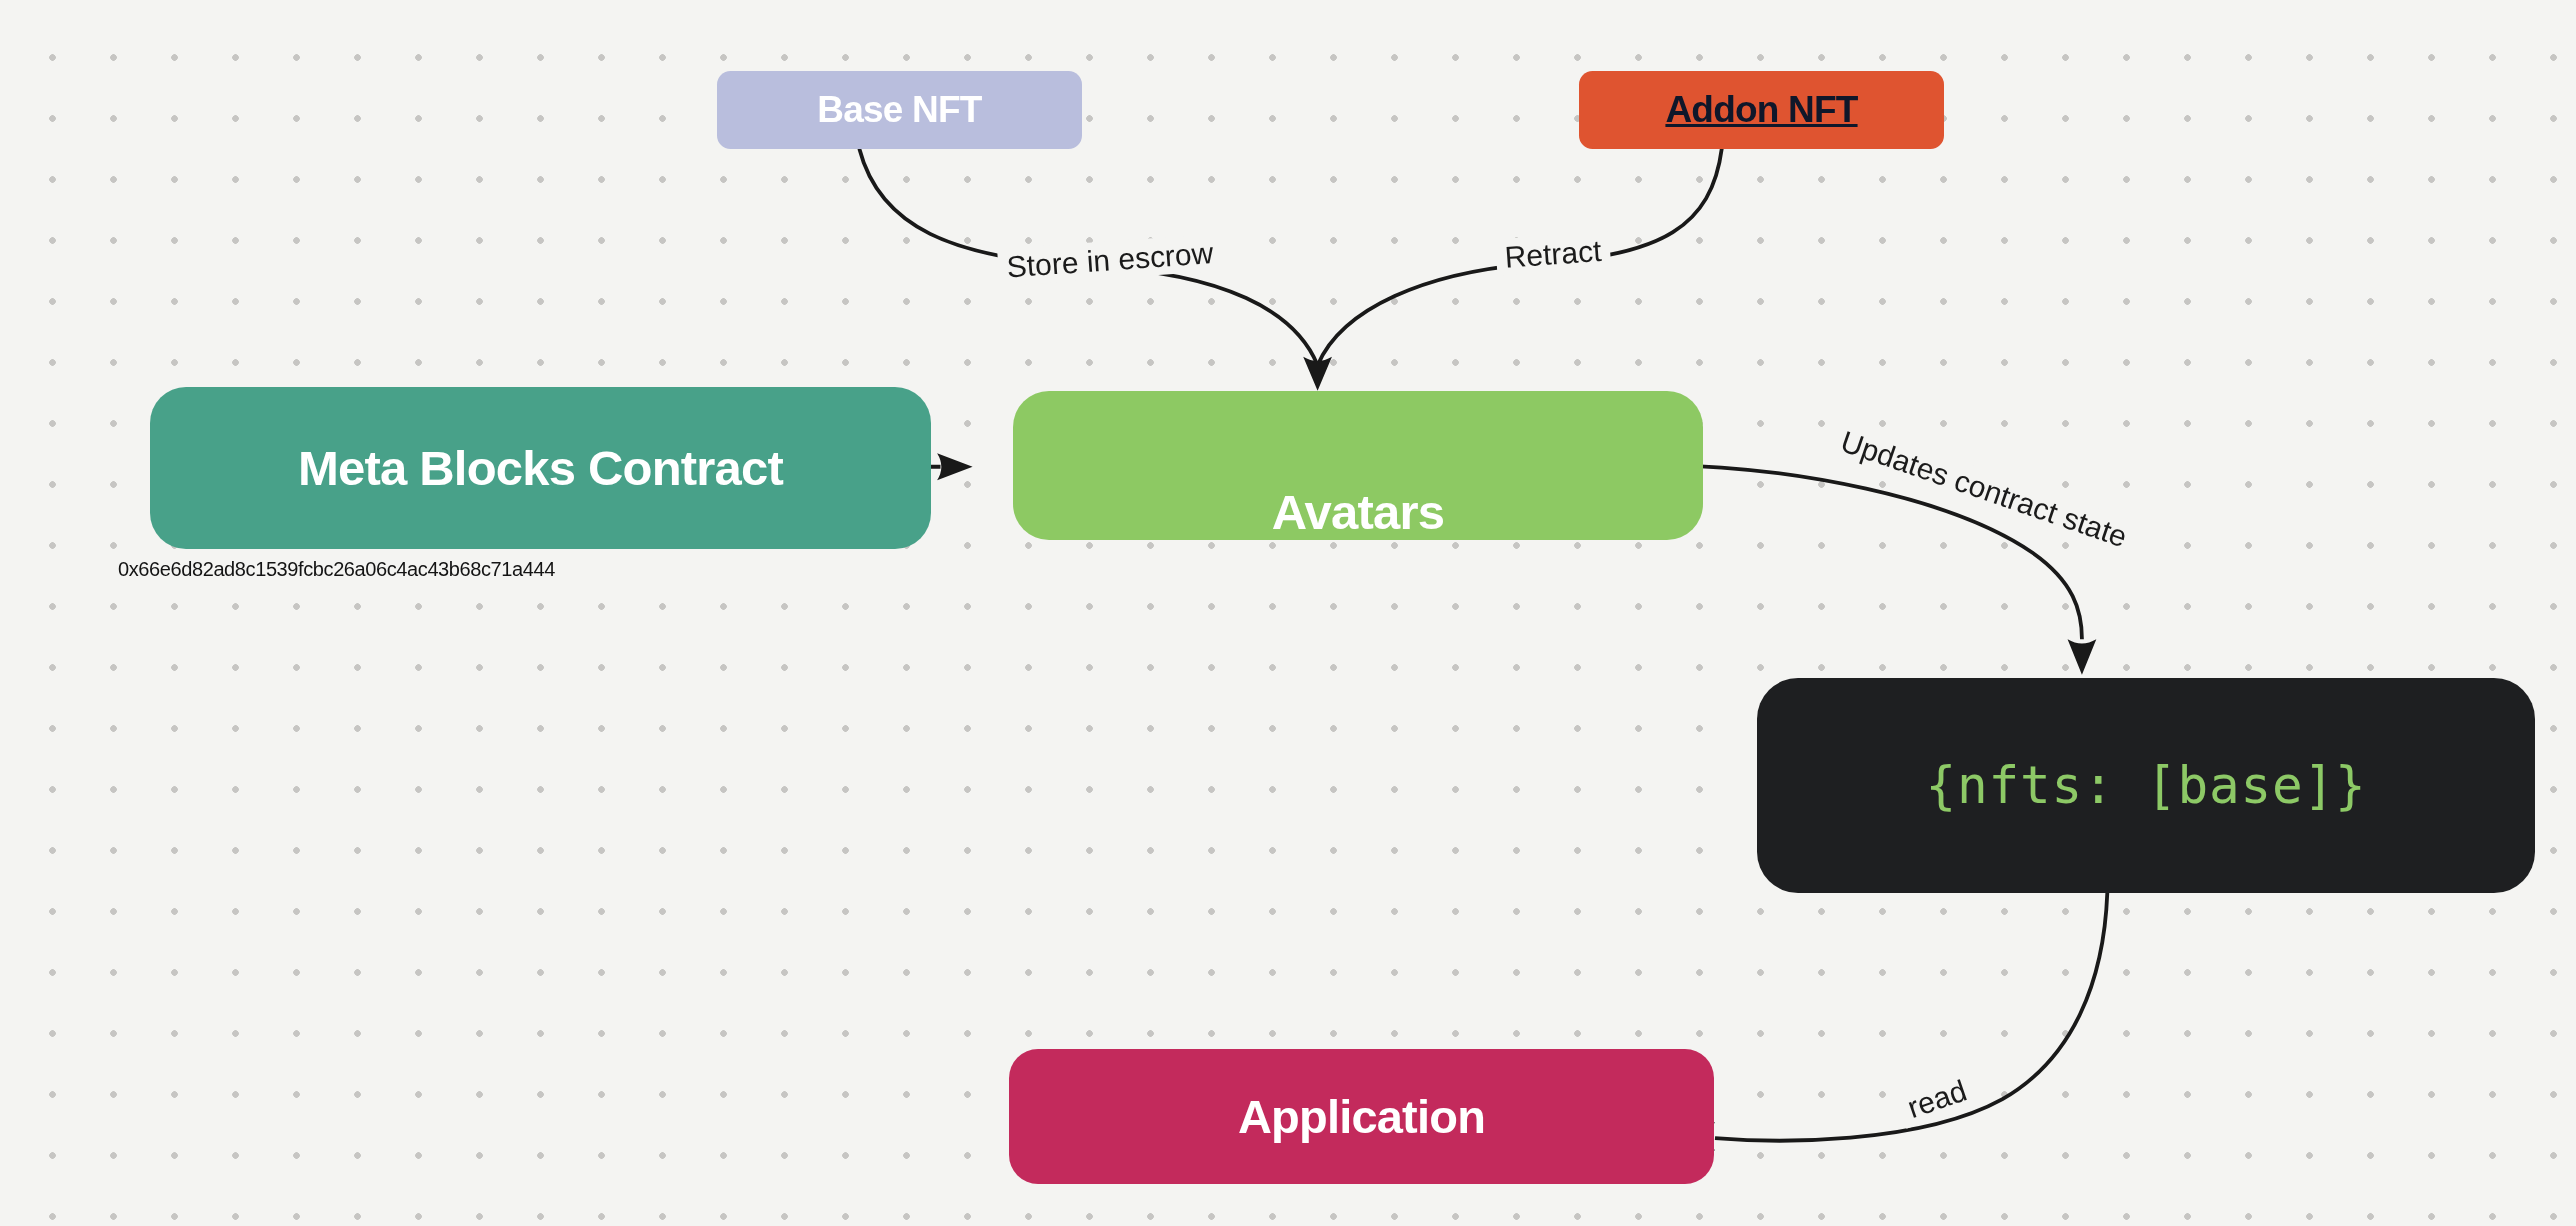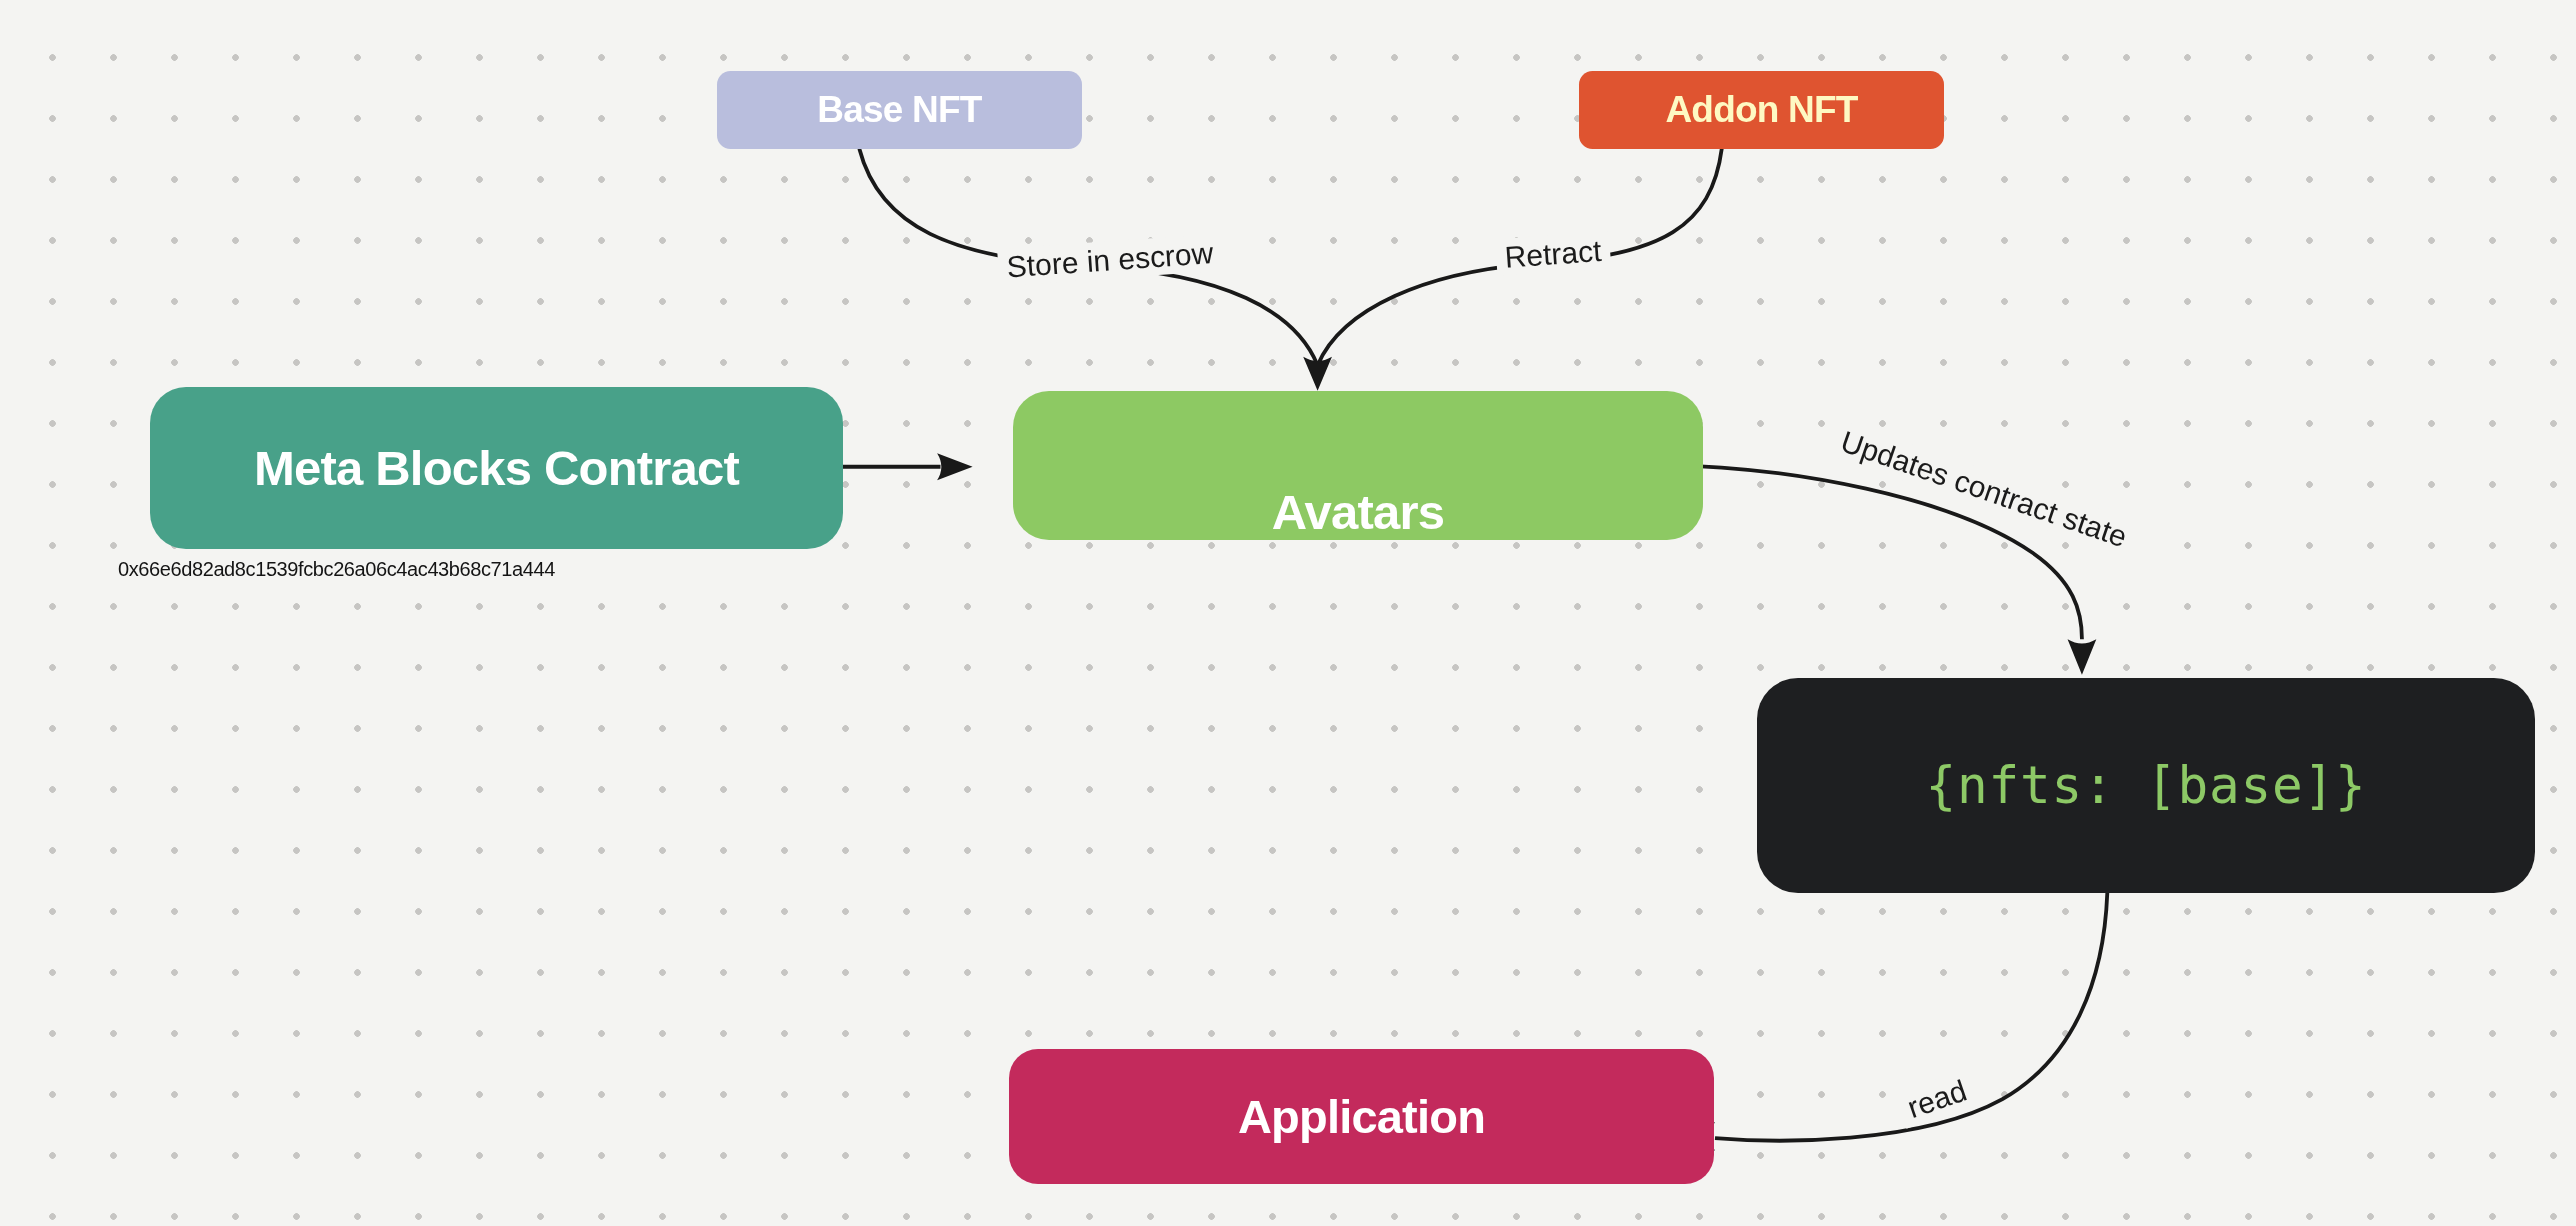--- a/index.html
+++ b/index.html
@@ -39,21 +39,21 @@
     justify-content: center;
     color: #ffffff;
     font-weight: bold;
     letter-spacing: -0.8px;
     text-align: center;
     white-space: nowrap;
     margin-left: 40px;
   }
   .node-base    { left: 677px;  top: 71px;   width: 365px; height: 78px;  border-radius: 13.5px; font-size: 37px; }
   .node-addon   { left: 1539px; top: 71px;   width: 365px; height: 78px;  border-radius: 13.5px; font-size: 37px; }
-  .node-meta    { left: 110px;  top: 387px;  width: 693px; height: 162px; border-radius: 36px; font-size: 49px; }
+  .node-meta    { left: 110px;  top: 387px;  width: 781px; height: 162px; border-radius: 36px; font-size: 49px; }
   .node-avatars { left: 973px; top: 391px;  width: 690px; height: 149px; border-radius: 36px; font-size: 49px; }
   .node-state   { left: 1717px; top: 678px;  width: 778px; height: 215px; border-radius: 41px;
                   font-family: "DejaVu Sans Mono", monospace; font-weight: normal;
                   font-size: 51px; letter-spacing: 0.8px; }
   .node-app     { left: 969px; top: 1049px; width: 705px; height: 135px; border-radius: 29px; font-size: 47px; }
 
   .address {
     position: absolute;
     font-size: 20px;
     letter-spacing: -0.4px;
@@ -90,21 +90,21 @@
     <path class="edge" d="M1966 550 C2120 552 2308 588 2404 654 C2452 688 2462 722 2462 756"></path>
     <path class="arrowhead" d="M2462 798 L2445 756 Q2462 766 2479 756 Z"></path>
     <path class="edge" d="M2492 1056 C2488 1160 2452 1252 2368 1300 C2270 1354 2100 1352 2028 1346"></path>
     <path class="arrowhead" d="M1986 1344 L2028 1327 Q2018 1344 2028 1361 Z"></path>
   </svg>
 
   <div class="node node-base" style="background-color: rgb(185, 190, 221); color: rgb(255, 255, 255);">
     <span>Base NFT</span>
   </div>
 
-  <div class="node node-addon" style="background-color: rgb(223, 84, 48); color: #fef9c3;">
+  <div class="node node-addon" style="background-color: rgb(223, 84, 48); color: #0f172a; text-decoration: underline;">
     <span>Addon NFT</span>
   </div>
 
   <div class="node node-meta" style="background-color: rgb(72, 161, 137); color: rgb(255, 255, 255);">
     <span>Meta Blocks Contract</span>
   </div>
 
   <div class="node node-avatars" style="background-color: rgb(141, 201, 99); color: rgb(255, 255, 255); align-items: flex-end;">
     <span>Avatars</span>
   </div>

